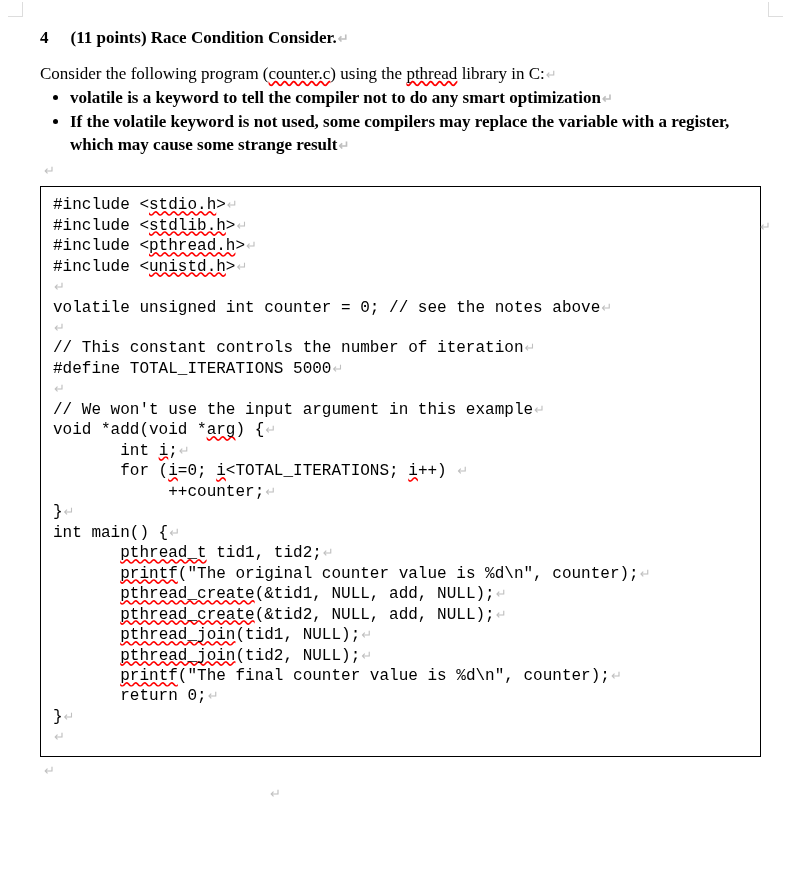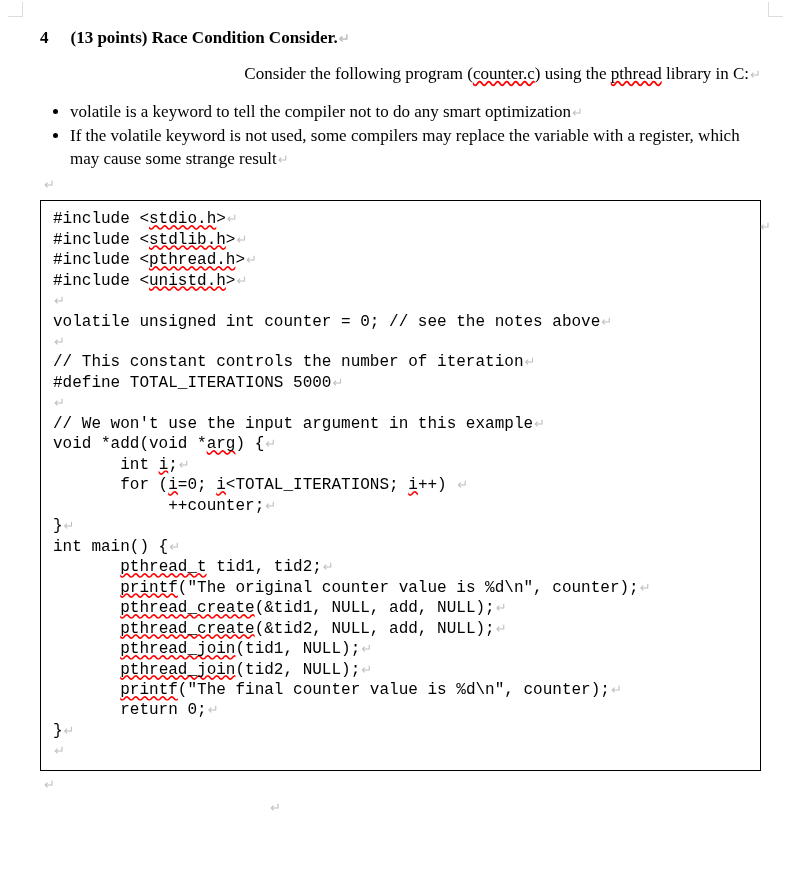--- a/index.html
+++ b/index.html
@@ -25,28 +25,27 @@
     .heading-num {
       font-weight: bold;
       margin-right: 22px;
     }
     .heading-text {
       font-weight: bold;
     }
     .para {
       font-size: 17px;
       line-height: 1.4;
-      margin-bottom: 14px;
-      text-align: right;
     }
     ul.bullets {
       margin: 0 0 6px 0;
       padding-left: 30px;
       font-size: 17px;
       line-height: 1.4;
+      font-weight: bold;
     }
     ul.bullets li {
       margin: 0;
     }
     .pilcrow {
       color: #c0c0c0;
       font-family: Arial, sans-serif;
       font-size: 13px;
       padding-left: 1px;
     }
@@ -87,21 +86,21 @@
 </head>
 <body>
 
 <div class="page">
   <div class="corner corner-tl"></div>
   <div class="corner corner-tr"></div>
 
   <div class="heading-row">
     <span class="heading-num">4</span>
     <span class="heading-text">
-      <span>(13 points)</span>
+      <span>(11 points)</span>
       <span> </span><span>Race Condition Consider.</span><span class="pilcrow">↵</span>
     </span>
   </div>
 
   <div class="para">
     <span>Consider the following program (</span><span class="spell">counter.c</span><span>) using the </span><span class="spell">pthread</span><span> library in C:</span><span class="pilcrow">↵</span>
   </div>
 
   <ul class="bullets">
     <li><span>volatile is a keyword to tell the compiler not to do any smart optimization</span><span class="pilcrow">↵</span></li>

